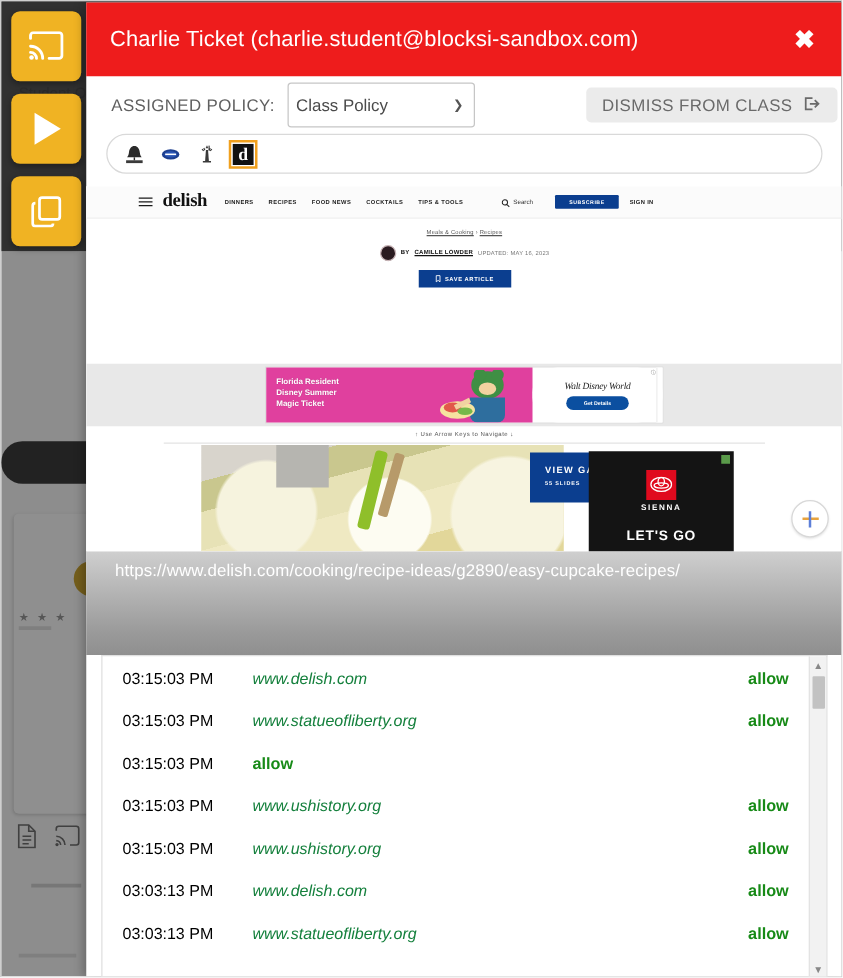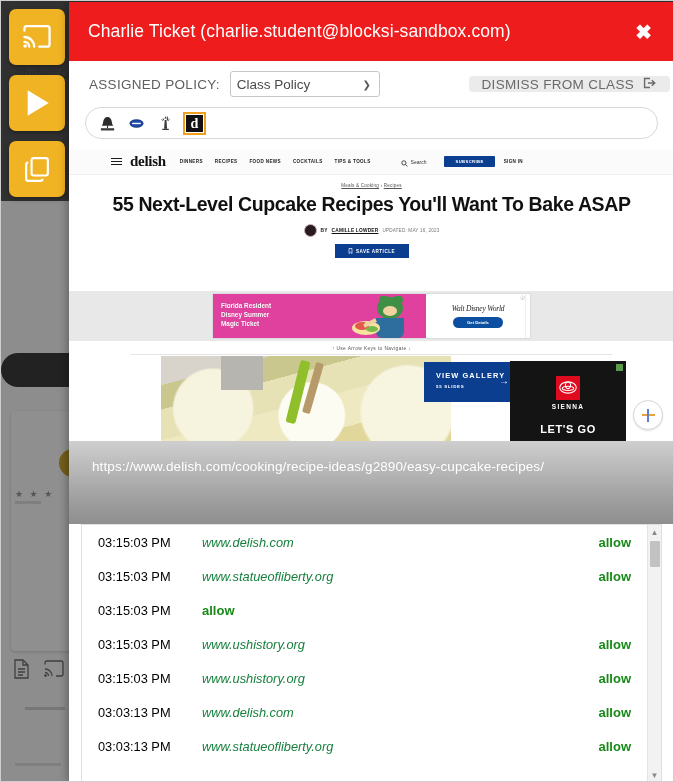--- a/index.html
+++ b/index.html
@@ -134,37 +134,37 @@
   .policy-row {
     height: 46px; flex: 0 0 46px;
     display: flex; align-items: center;
     padding: 0 4px 0 20px;
   }
   .policy-label {
     font-size: 13.5px; color: #5f5f5f; letter-spacing: .3px;
     margin-right: 10px;
   }
   .policy-select {
-    width: 150px; height: 26px;
+    width: 150px; height: 36px;
     border: 1px solid #c6c6c6; border-radius: 3px;
     background: #ffffff;
     font-family: "Liberation Sans", sans-serif;
     font-size: 13.5px; color: #4a4a4a;
     padding: 0 6px;
     -webkit-appearance: none; appearance: none;
     cursor: pointer;
   }
   .select-wrap { position: relative; display: inline-block; }
   .select-chev {
     position: absolute; right: 9px; top: 50%; transform: translateY(-50%);
     pointer-events: none; color: #555; font-size: 10px;
   }
   .dismiss-btn {
     margin-left: auto;
-    height: 16px;
+    height: 28px;
     background: #ebebeb; border: none; border-radius: 4px;
     color: #6a6a6a; font-size: 13.5px; letter-spacing: .3px;
     font-family: "Liberation Sans", sans-serif;
     padding: 0 13px;
     display: flex; align-items: center; gap: 9px;
     cursor: pointer;
   }
 
   
   .tabstrip {
@@ -334,36 +334,35 @@
   }
   .vg-title { font-size: 7.4px; font-weight: bold; letter-spacing: 1.1px; }
   .vg-sub { font-size: 4.4px; font-weight: bold; letter-spacing: .7px; margin-top: 4px; }
   .vg-arrow { position: absolute; right: 11px; top: 13px; font-size: 10px; }
 
   .toyota-ad {
     position: absolute; left: 402px; top: 5px; width: 116px; height: 88px;
     background: #141414; color: #fff;
     display: flex; flex-direction: column; align-items: center; justify-content: center;
     gap: 3px;
-    margin-left: 39px;
   }
   .toyota-mark {
     width: 24px; height: 24px; background: #e00a1e;
     display: flex; align-items: center; justify-content: center;
   }
   .toyota-sienna { font-size: 6.5px; font-weight: bold; letter-spacing: 1.3px; }
   .toyota-lets { font-size: 11px; font-weight: bold; letter-spacing: .6px; margin-top: 10px;}
   .toyota-corner { position:absolute; right:3px; top:3px; width:7px;height:7px;background:#5a9a4a;}
 
   
   .url-band {
     flex: 0 0 83px;
     background: linear-gradient(180deg,#cfcfcf 0%, #9a9a9a 78%, #8f8f8f 100%);
     display: flex; align-items: flex-start;
-    padding: 18px 0 0 23px;
+    padding: 8px 0 0 23px;
   }
   .url-text { color: #ffffff; font-size: 13.5px; letter-spacing: .1px; }
 
   
   .history {
     flex: 1 1 auto;
     position: relative;
     background: #ffffff;
     margin: 0 12px 0 12px;
     border: 1px solid #e0e0e0;
@@ -549,21 +548,20 @@
         <span class="subscribe-btn">SUBSCRIBE</span>
         <span class="signin-txt">SIGN IN</span>
       </div>
 
       <div class="breadcrumb-line">
         <span>Meals &amp; Cooking</span>
         <span style="text-decoration:none">›</span>
         <span>Recipes</span>
       </div>
 
-      <div class="headline">55 Next-Level Cupcake Recipes You'll Want To Bake ASAP</div>
 
 
       <div class="byline">
         <span class="byline-avatar"></span>
         <span class="byline-by">BY</span>
         <span class="byline-author">CAMILLE LOWDER</span>
         <span class="byline-upd">UPDATED: MAY 16, 2023</span>
       </div>
 
       <div class="pink-strip"></div>

